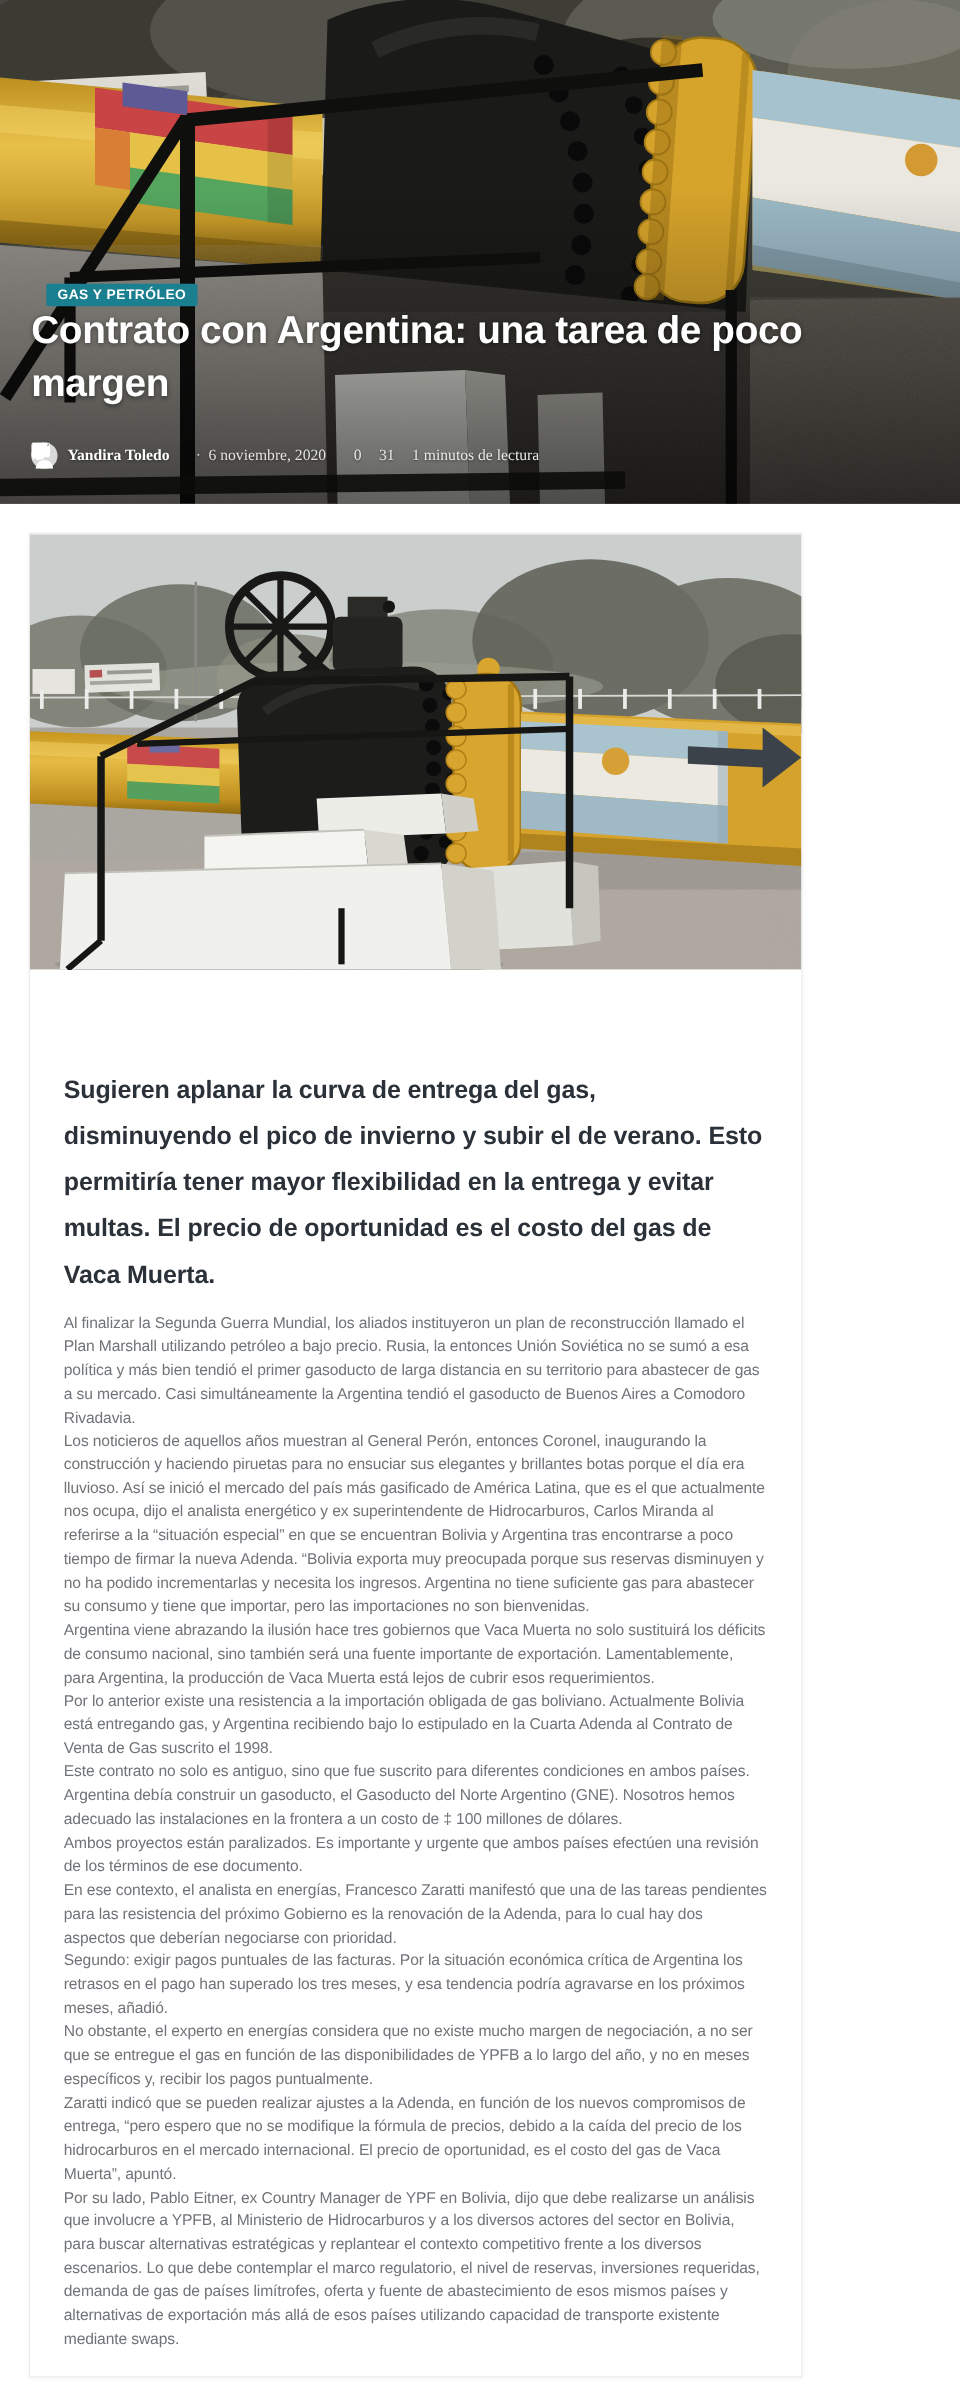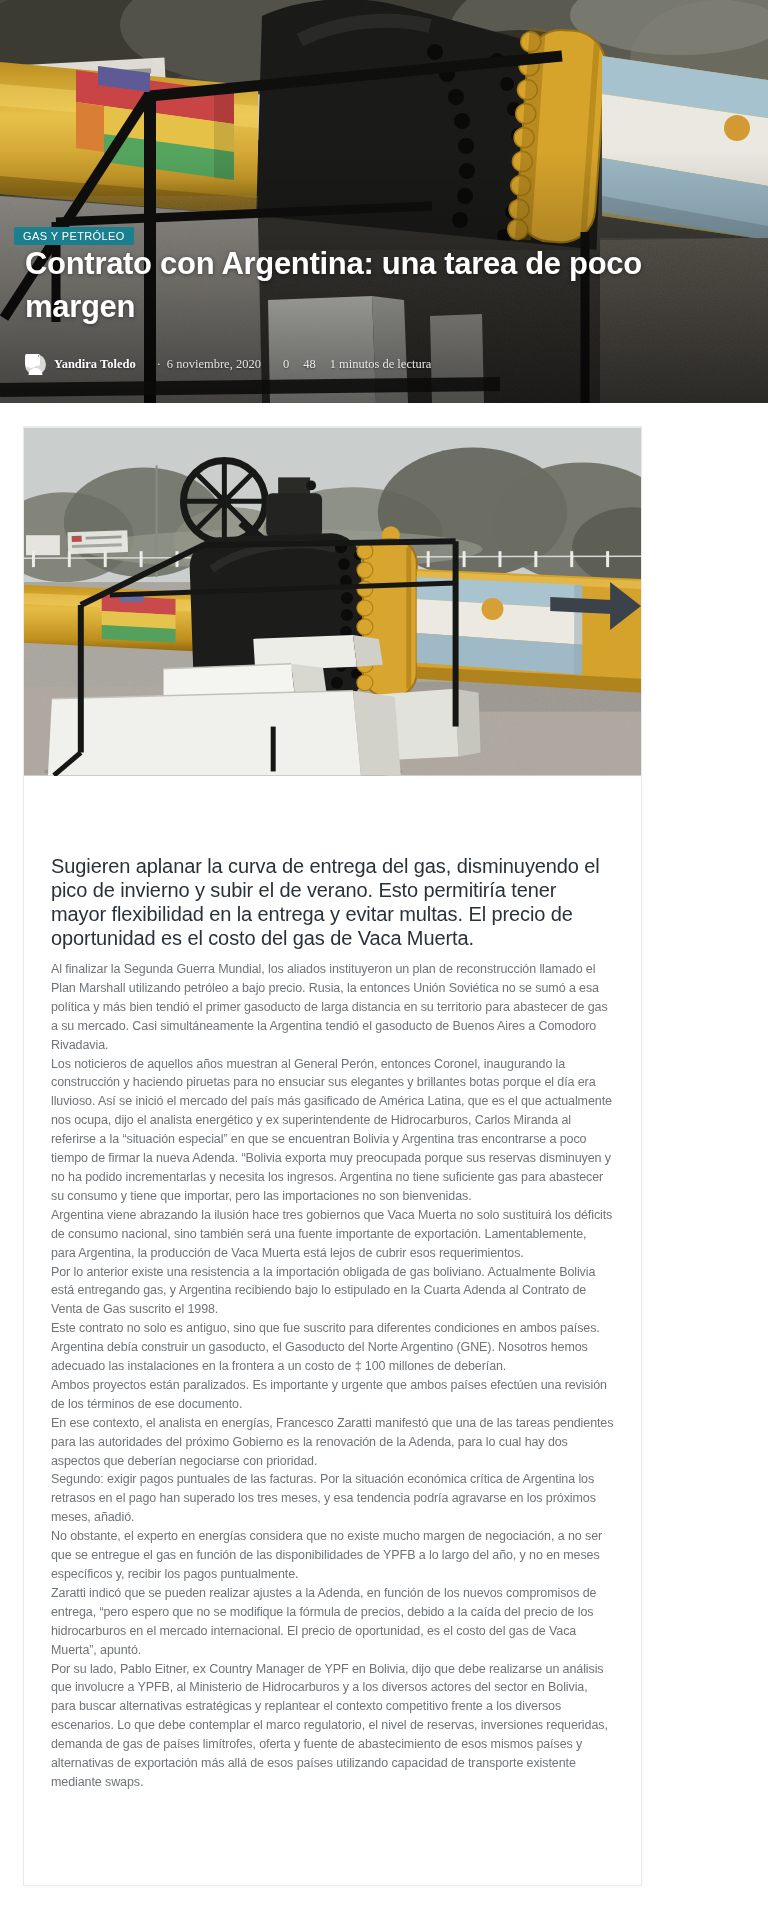--- a/index.html
+++ b/index.html
@@ -5,22 +5,22 @@
   html,body{margin:0;padding:0;}
   body{
     width:768px;height:1914px;overflow:hidden;background:#ffffff;
     font-family:"Liberation Sans", sans-serif;
   }
   
   .hero{position:relative;width:768px;height:403px;overflow:hidden;background:#3c3b35;}
   .hero svg{position:absolute;inset:0;display:block;}
   .hero-content{position:absolute;inset:0;}
   .badge{
-    position:absolute;left:14px;top:227px;
-    background:#1a7f8e;color:#fff;font-size:11px;font-weight:normal;
+    position:absolute;left:37px;top:227px;
+    background:#1a7f8e;color:#fff;font-size:11px;font-weight:bold;
     letter-spacing:.4px;padding:4px 9px 3px;border-radius:2px;line-height:1;
     text-transform:uppercase;cursor:pointer;
   }
   .hero h1{
     position:absolute;left:25px;top:242px;width:715px;margin:0;
     color:#ffffff;font-size:31px;line-height:43px;font-weight:800;
     letter-spacing:-.3px;text-shadow:0 1px 4px rgba(0,0,0,.45);
   }
   .meta{
     position:absolute;left:25px;top:354px;display:flex;align-items:center;
@@ -38,21 +38,21 @@
   .meta .stat svg{margin-right:4px;}
   
   .card{
     margin:23px 0 0 23px;width:619px;background:#fff;
     border:1px solid #ebebeb;box-shadow:0 1px 3px rgba(0,0,0,.04);
     min-height:1460px;box-sizing:border-box;
   }
   .card-image{display:block;width:617px;height:349px;}
   .card-body{padding:78px 27px 20px 27px;}
   .card-body h2{
-    margin:0;color:#2b3138;font-size:20px;line-height:24px;font-weight:400;letter-spacing:-.1px;
+    margin:0;color:#2b3138;font-size:20px;line-height:37px;font-weight:700;letter-spacing:-.1px;
   }
   .card-body p{
     margin:10px 0 0 0;color:#707478;font-size:12.5px;line-height:18.9px;letter-spacing:-.1px;
   }
   .card-body p + p{margin-top:0;}
 </style>
 </head>
 <body>
 
 <div class="page">
@@ -202,21 +202,21 @@
         <span class="stat">
           <svg width="14" height="13" viewBox="0 0 14 13">
             <path d="M1,1 h12 v8 h-7 l-3,3 v-3 h-2 z" fill="#ffffff"></path>
           </svg>
           <span>0</span>
         </span>
         <span class="stat">
           <svg width="12" height="14" viewBox="0 0 12 14">
             <path d="M6,0 C8,3 11,5 11,9 A5,5 0 0 1 1,9 C1,6.5 2.5,5.5 3.5,3.5 C4.3,5 5.5,5.4 6,0 Z" fill="#ffffff"></path>
           </svg>
-          <span>48</span>
+          <span>31</span>
         </span>
         <span class="stat">
           <svg width="11" height="14" viewBox="0 0 11 14">
             <path d="M1,0 h9 v14 l-4.5,-4 l-4.5,4 z" fill="#ffffff"></path>
           </svg>
           <span>1 minutos de lectura</span>
         </span>
       </div>
     </div>
   </header>
@@ -373,23 +373,23 @@
         <path d="M57,326 L30,349" stroke-width="5"></path>
       </g>
     </svg>
 
     <div class="card-body">
       <h2>Sugieren aplanar la curva de entrega del gas, disminuyendo el pico de invierno y subir el de verano. Esto permitiría tener mayor flexibilidad en la entrega y evitar multas. El precio de oportunidad es el costo del gas de Vaca Muerta.</h2>
       <p>Al finalizar la Segunda Guerra Mundial, los aliados instituyeron un plan de reconstrucción llamado el Plan Marshall utilizando petróleo a bajo precio. Rusia, la entonces Unión Soviética no se sumó a esa política y más bien tendió el primer gasoducto de larga distancia en su territorio para abastecer de gas a su mercado. Casi simultáneamente la Argentina tendió el gasoducto de Buenos Aires a Comodoro Rivadavia.</p>
       <p>Los noticieros de aquellos años muestran al General Perón, entonces Coronel, inaugurando la construcción y haciendo piruetas para no ensuciar sus elegantes y brillantes botas porque el día era lluvioso. Así se inició el mercado del país más gasificado de América Latina, que es el que actualmente nos ocupa, dijo el analista energético y ex superintendente de Hidrocarburos, Carlos Miranda al referirse a la “situación especial” en que se encuentran Bolivia y Argentina tras encontrarse a poco tiempo de firmar la nueva Adenda. “Bolivia exporta muy preocupada porque sus reservas disminuyen y no ha podido incrementarlas y necesita los ingresos. Argentina no tiene suficiente gas para abastecer su consumo y tiene que importar, pero las importaciones no son bienvenidas.</p>
       <p>Argentina viene abrazando la ilusión hace tres gobiernos que Vaca Muerta no solo sustituirá los déficits de consumo nacional, sino también será una fuente importante de exportación. Lamentablemente, para Argentina, la producción de Vaca Muerta está lejos de cubrir esos requerimientos.</p>
       <p>Por lo anterior existe una resistencia a la importación obligada de gas boliviano. Actualmente Bolivia está entregando gas, y Argentina recibiendo bajo lo estipulado en la Cuarta Adenda al Contrato de Venta de Gas suscrito el 1998.</p>
-      <p>Este contrato no solo es antiguo, sino que fue suscrito para diferentes condiciones en ambos países. Argentina debía construir un gasoducto, el Gasoducto del Norte Argentino (GNE). Nosotros hemos adecuado las instalaciones en la frontera a un costo de ‡ 100 millones de deberían.</p>
+      <p>Este contrato no solo es antiguo, sino que fue suscrito para diferentes condiciones en ambos países. Argentina debía construir un gasoducto, el Gasoducto del Norte Argentino (GNE). Nosotros hemos adecuado las instalaciones en la frontera a un costo de ‡ 100 millones de dólares.</p>
       <p>Ambos proyectos están paralizados. Es importante y urgente que ambos países efectúen una revisión de los términos de ese documento.</p>
-      <p>En ese contexto, el analista en energías, Francesco Zaratti manifestó que una de las tareas pendientes para las autoridades del próximo Gobierno es la renovación de la Adenda, para lo cual hay dos aspectos que deberían negociarse con prioridad.</p>
+      <p>En ese contexto, el analista en energías, Francesco Zaratti manifestó que una de las tareas pendientes para las resistencia del próximo Gobierno es la renovación de la Adenda, para lo cual hay dos aspectos que deberían negociarse con prioridad.</p>
       <p>Segundo: exigir pagos puntuales de las facturas. Por la situación económica crítica de Argentina los retrasos en el pago han superado los tres meses, y esa tendencia podría agravarse en los próximos meses, añadió.</p>
       <p>No obstante, el experto en energías considera que no existe mucho margen de negociación, a no ser que se entregue el gas en función de las disponibilidades de YPFB a lo largo del año, y no en meses específicos y, recibir los pagos puntualmente.</p>
       <p>Zaratti indicó que se pueden realizar ajustes a la Adenda, en función de los nuevos compromisos de entrega, “pero espero que no se modifique la fórmula de precios, debido a la caída del precio de los hidrocarburos en el mercado internacional. El precio de oportunidad, es el costo del gas de Vaca Muerta”, apuntó.</p>
       <p>Por su lado, Pablo Eitner, ex Country Manager de YPF en Bolivia, dijo que debe realizarse un análisis que involucre a YPFB, al Ministerio de Hidrocarburos y a los diversos actores del sector en Bolivia, para buscar alternativas estratégicas y replantear el contexto competitivo frente a los diversos escenarios. Lo que debe contemplar el marco regulatorio, el nivel de reservas, inversiones requeridas, demanda de gas de países limítrofes, oferta y fuente de abastecimiento de esos mismos países y alternativas de exportación más allá de esos países utilizando capacidad de transporte existente mediante swaps.</p>
 
     </div>
   </main>
 </div>
 
 </body></html>

